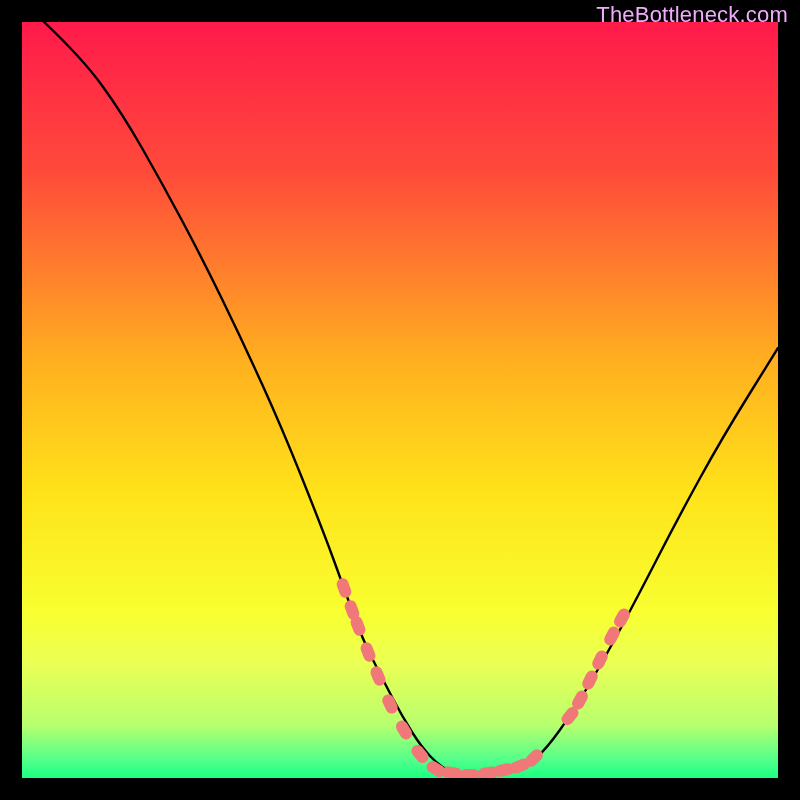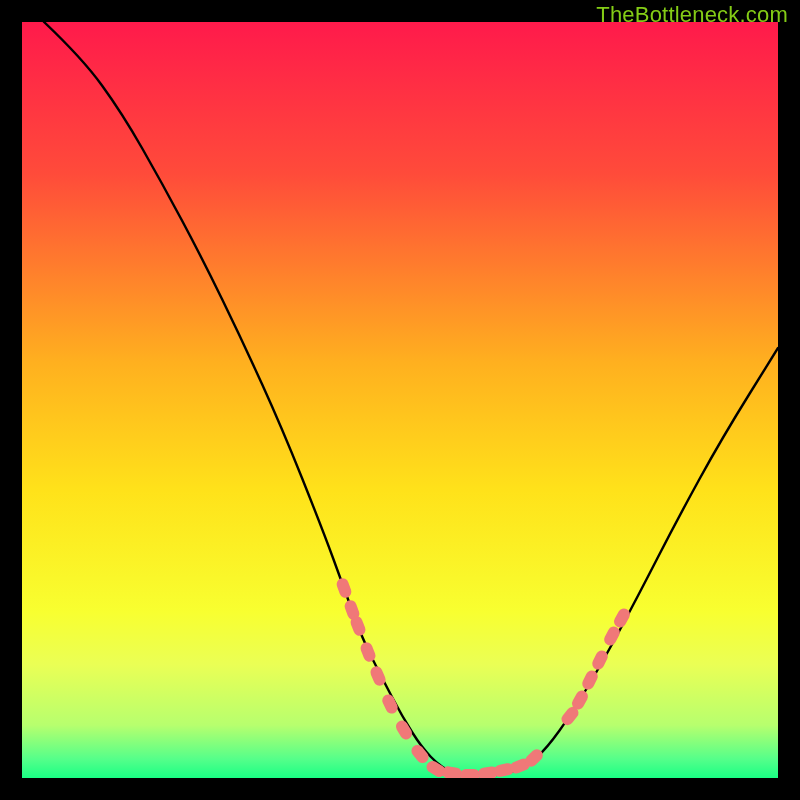--- a/index.html
+++ b/index.html
@@ -20,21 +20,21 @@
   }
   svg {
     display: block;
   }
   .watermark {
     position: absolute;
     top: 2px;
     right: 12px;
     font-family: Arial, Helvetica, sans-serif;
     font-size: 22px;
-    color: #84cc16;
+    color: #f0abfc;
     font-weight: 500;
     letter-spacing: 0.2px;
   }
 </style>
 </head>
 <body>
 
 <div class="frame">
   <svg id="chart-svg" width="756" height="756" viewBox="0 0 756 756">
     <defs>

